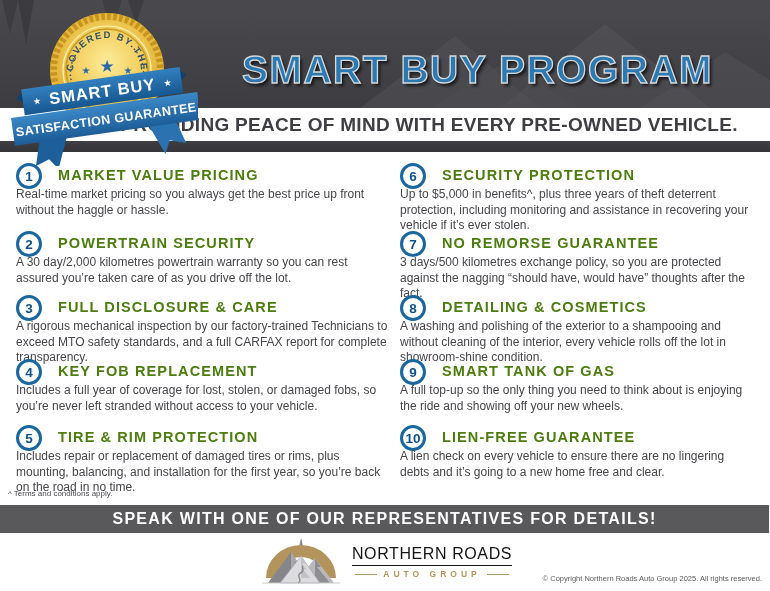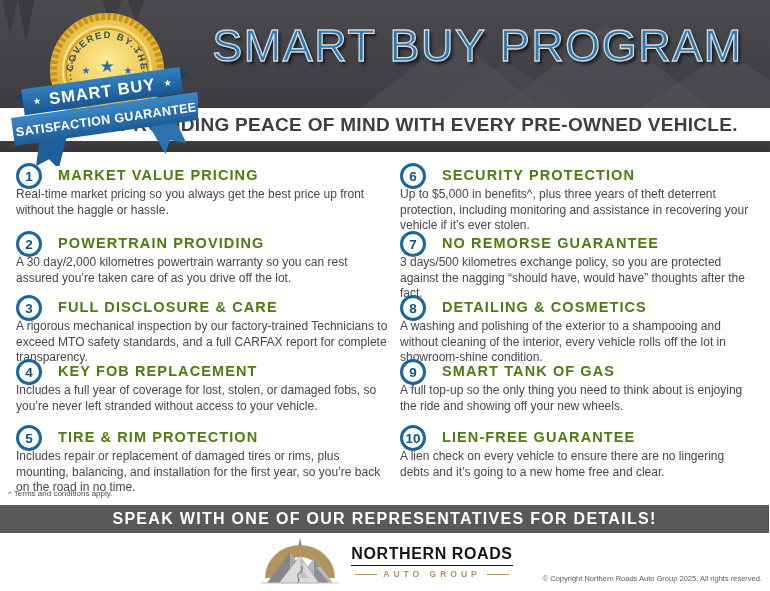--- a/index.html
+++ b/index.html
@@ -5,24 +5,25 @@
   * { margin:0; padding:0; box-sizing:border-box; }
   html,body { width:770px; }
   body { font-family:"Liberation Sans", sans-serif; background:#ffffff; }
   .page { position:relative; width:770px; height:591px; overflow:hidden; background:#ffffff; }
 
   
   .header { position:relative; width:770px; height:108px; background:linear-gradient(180deg,#4a4a4e 0%,#434347 55%,#3d3d41 100%); overflow:hidden; }
   .header-art { position:absolute; inset:0; }
   .title-block { position:absolute; left:195px; top:20px; width:565px; text-align:center; }
   .main-title {
-    font-size:45px; font-weight:normal; letter-spacing:1.5px; color:#2b79b2;
+    font-size:39px; font-weight:bold; letter-spacing:1.5px; color:#2b79b2;
     -webkit-text-stroke:1.3px #d9d9d9;
     text-shadow:2.5px 2.5px 3px rgba(15,15,20,0.8);
     white-space:nowrap;
+    margin-top:28px;
   }
   .subtitle-row { margin-top:7px; display:flex; align-items:center; justify-content:center; gap:9px; }
   .subtitle-dash { width:92px; height:2.5px; background:#cfc3a4; }
   .subtitle { font-size:26px; font-style:italic; font-weight:bold; color:#d9cba6; letter-spacing:1px; white-space:nowrap;margin-top:44px; }
 
   
   .tagline-band { position:relative; width:770px; height:33px; background:#ffffff; display:flex; align-items:center; justify-content:center; }
   .tagline { font-size:19px; font-weight:bold; color:#3e3e43; letter-spacing:0.3px; padding-left:88px; white-space:nowrap; }
   .dark-strip { width:770px; height:11px; background:linear-gradient(180deg,#3f3f43,#353539); }
 
@@ -47,21 +48,21 @@
   .footnote { position:absolute; left:8px; bottom:7px; font-size:8px; color:#4a4a4e; }
 
   
   .cta-banner { width:769px; height:28px; background:#59595b; display:flex; align-items:center; justify-content:center; }
   .cta-text { color:#ffffff; font-size:16px; font-weight:bold; letter-spacing:1.3px; white-space:nowrap; }
 
   
   .footer { position:relative; width:770px; height:58px; background:#ffffff; }
   .logo-block { position:absolute; left:0; right:0; top:4px; display:flex; align-items:center; justify-content:center; gap:8px; }
   .brand-text { display:flex; flex-direction:column; align-items:center; }
-  .brand-name { font-size:16px; font-weight:700; color:#141414; letter-spacing:0.6px; border-bottom:1.5px solid #141414; padding-bottom:2px; white-space:nowrap; }
+  .brand-name { font-size:16px; font-weight:400; color:#141414; letter-spacing:0.6px; border-bottom:1.5px solid #141414; padding-bottom:2px; white-space:nowrap; }
   .brand-sub-row { margin-top:3px; display:flex; align-items:center; gap:6px; }
   .brand-sub-dash { width:22px; height:1px; background:#b3945c; }
   .brand-sub { font-size:8.5px; font-weight:bold; color:#b3945c; letter-spacing:4px; white-space:nowrap; }
   .copyright { position:absolute; right:8px; bottom:8px; font-size:7.5px; color:#5d5d5f; }
 </style>
 </head>
 <body>
 
 <div class="page">
 
@@ -147,21 +148,21 @@
   <div class="main">
     <div class="promise-grid">
 
       <div class="promise">
         <div class="num-circle">1</div>
         <div class="promise-title">MARKET VALUE PRICING</div>
         <div class="promise-desc">Real-time market pricing so you always get the best price up front without the haggle or hassle.</div>
       </div>
       <div class="promise">
         <div class="num-circle">2</div>
-        <div class="promise-title">POWERTRAIN PROVIDING</div>
+        <div class="promise-title">POWERTRAIN SECURITY</div>
         <div class="promise-desc">A 30 day/2,000 kilometres powertrain warranty so you can rest assured you’re taken care of as you drive off the lot.</div>
       </div>
       <div class="promise">
         <div class="num-circle">3</div>
         <div class="promise-title">FULL DISCLOSURE &amp; CARE</div>
         <div class="promise-desc">A rigorous mechanical inspection by our factory-trained Technicians to exceed MTO safety standards, and a full CARFAX report for complete transparency.</div>
       </div>
       <div class="promise">
         <div class="num-circle">4</div>
         <div class="promise-title">KEY FOB REPLACEMENT</div>

